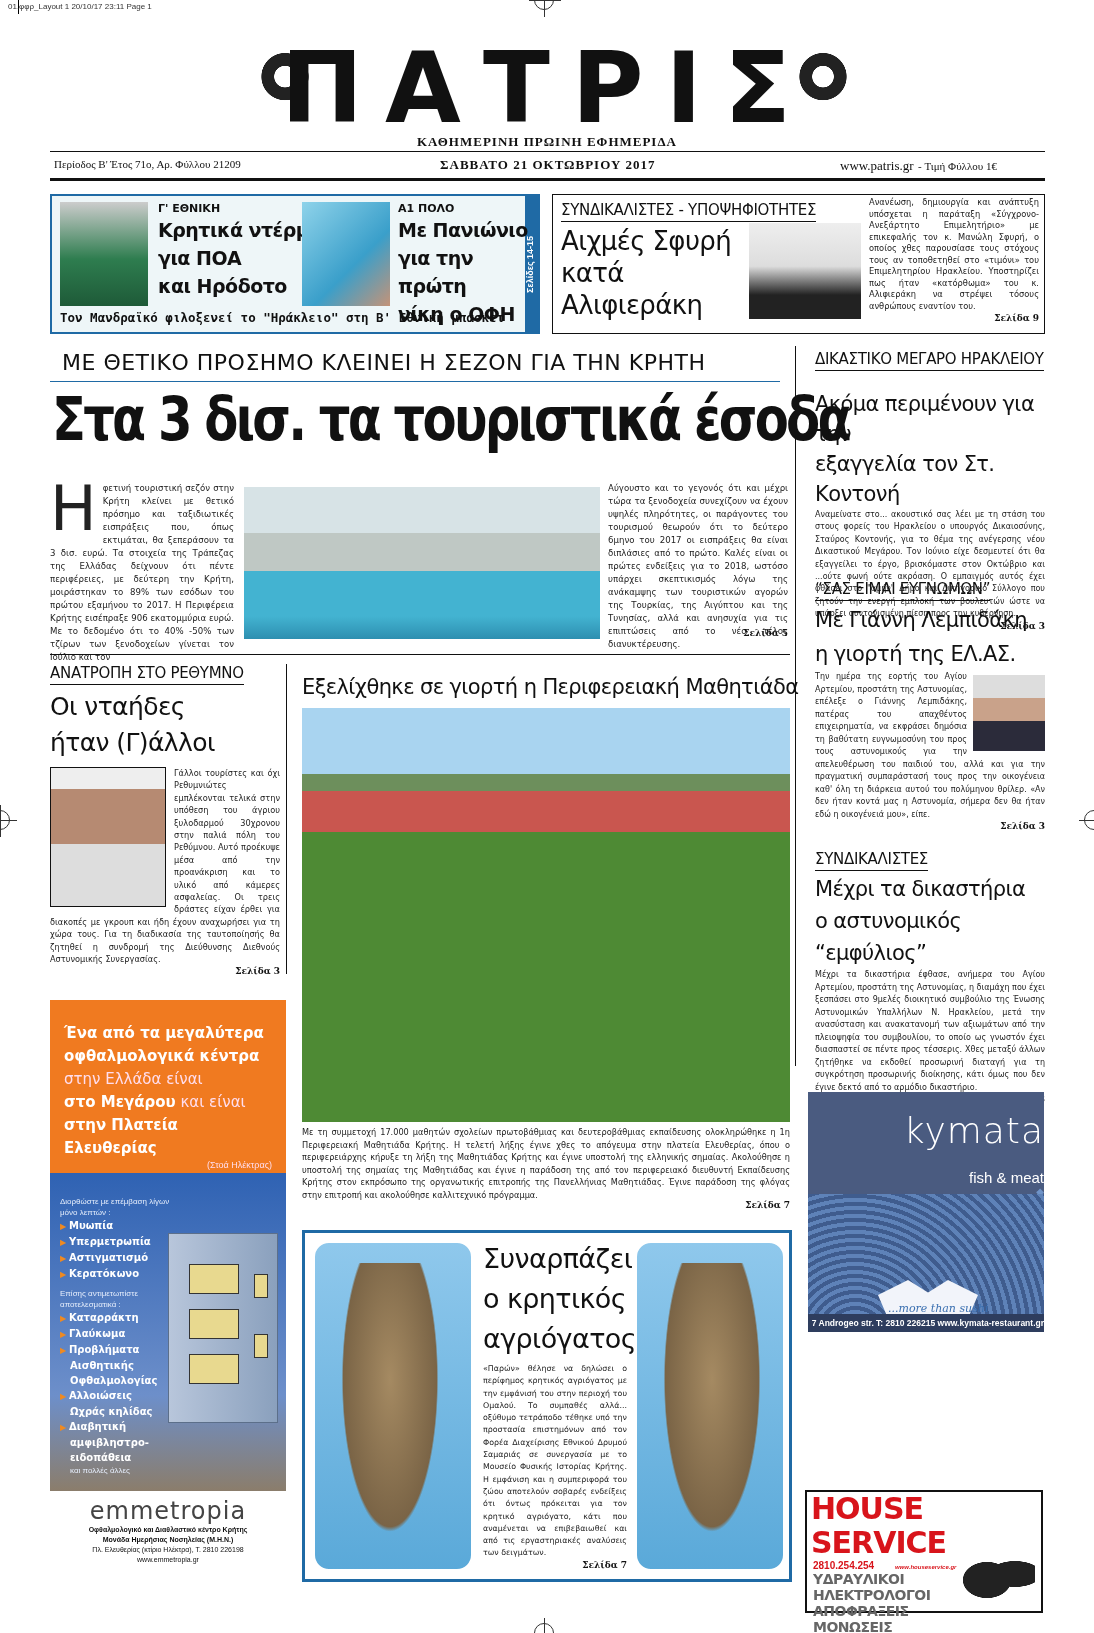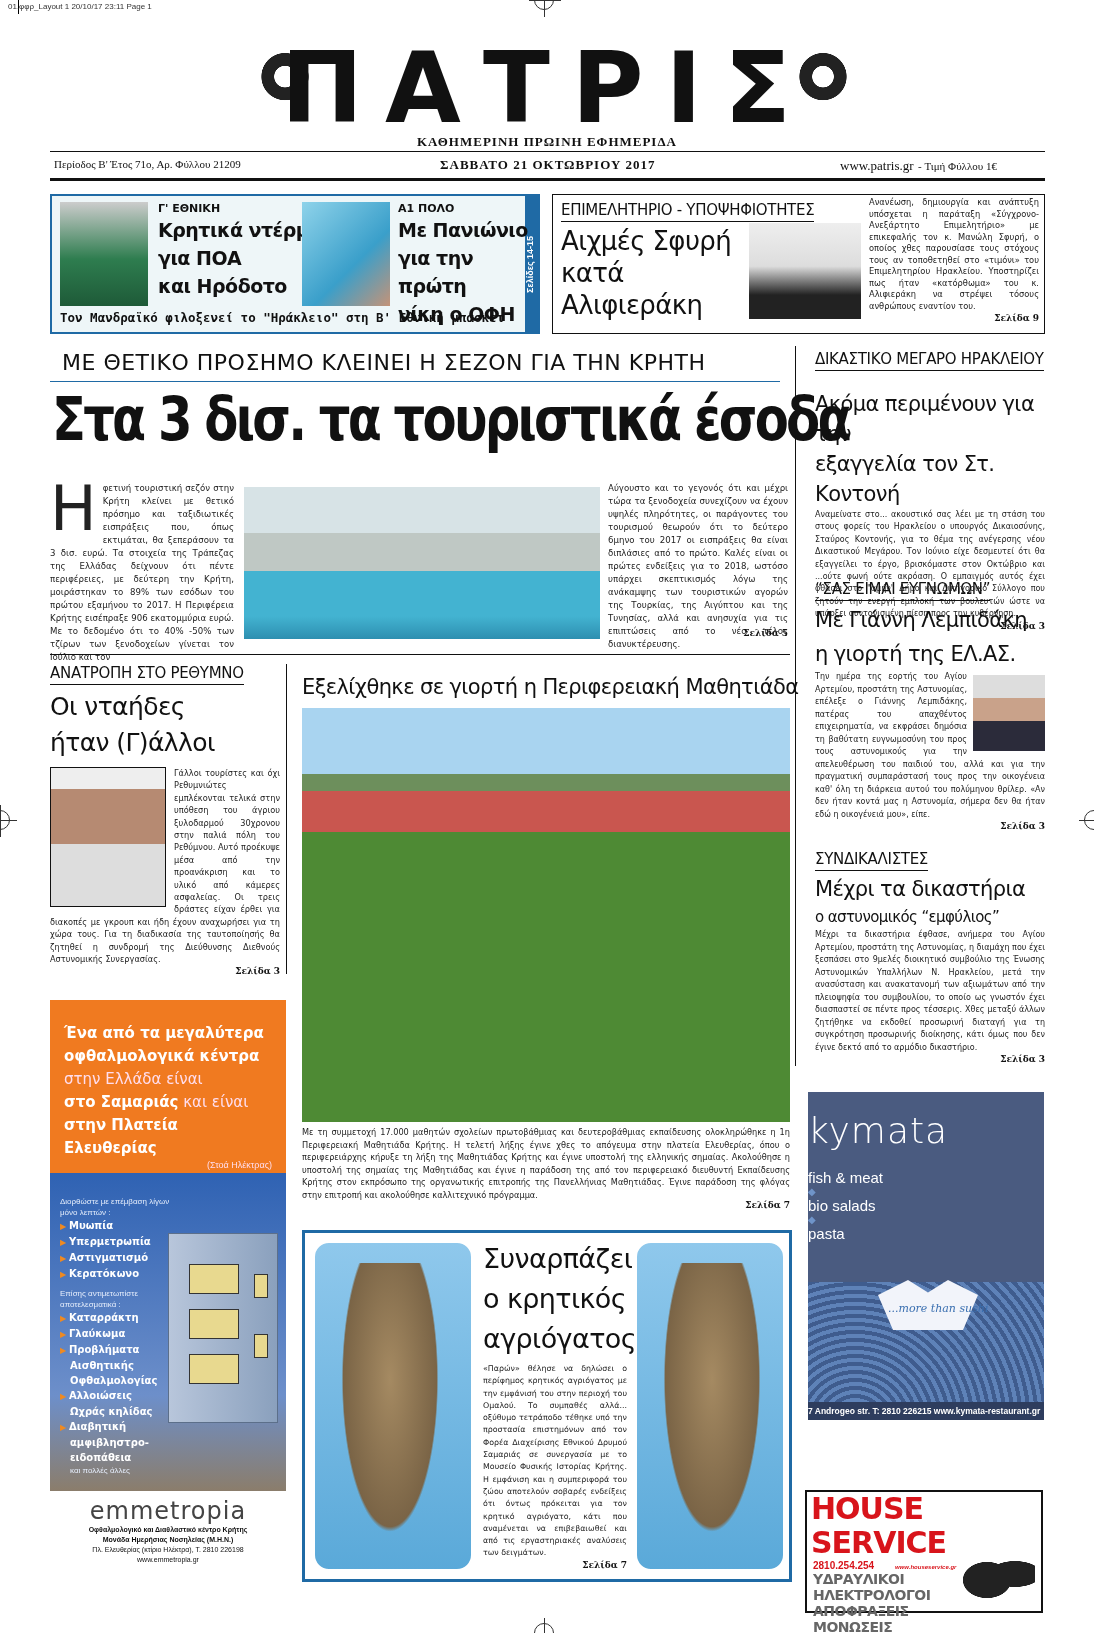--- a/index.html
+++ b/index.html
@@ -38,21 +38,21 @@
 .emm-top .l{font-family:"DejaVu Sans",sans-serif;font-size:15px;line-height:23px;color:#fde}
 .emm-mid{background:linear-gradient(#2f62b3,#6d8fca 70%,#8b7d6b);height:318px;position:relative;padding:23px 10px;color:#fff}
 .emm-mid .s{font-size:8px;color:#e6eefc;line-height:11px}
 .emm-mid .it{font-family:"DejaVu Sans",sans-serif;font-weight:bold;font-size:10px;line-height:15px}
 .emm-mid .it.ar:before{content:"▶ ";color:#f08a20;font-size:8px}
 .building{position:absolute;right:8px;top:60px;width:110px;height:190px;background:linear-gradient(90deg,#b8c6db,#8aa0bd);border:1px solid #5c6f8a}
 .win{position:absolute;background:#e8d98f;border:1px solid #333}
 .emm-bot{background:#fff;height:69px;text-align:center;padding-top:6px}
 .emm-logo{font-family:"DejaVu Sans",sans-serif;font-size:24px;color:#444;letter-spacing:1px}
 .emm-sub{font-size:7px;font-weight:bold;line-height:10px}
-.kymata{left:808px;top:1092px;width:236px;height:328px;background:#4a5b80;color:#fff;text-align:left}
+.kymata{left:808px;top:1092px;width:236px;height:240px;background:#4a5b80;color:#fff;text-align:right}
 .waves{position:absolute;left:0;bottom:18px;width:100%;height:120px;background:repeating-radial-gradient(circle at 20% 120%,#5e82b8 0 4px,#3f5c8e 4px 8px)}
 .kymata .foot{position:absolute;left:0;bottom:0;width:100%;height:18px;background:#2e3d5e;font-size:8.5px;font-weight:bold;line-height:18px}
 .house{left:805px;top:1490px;width:238px;height:123px;border:2px solid #111;background:#fff}
 .hs-title{font-family:"DejaVu Sans",sans-serif;font-weight:900;font-size:30px;color:#d8141b;letter-spacing:-1px;line-height:34px;padding-left:4px}
 .hs-line{font-family:"DejaVu Sans",sans-serif;font-weight:900;font-size:14px;color:#666;line-height:16px;padding-left:6px;letter-spacing:-0.5px}
 .cat-box{left:302px;top:1230px;width:490px;height:352px;border:3px solid #1f6aa5}
 .catimg{background:linear-gradient(#8fc8ec,#5aa9d9);border-radius:16px;border:2px solid #fff}
 .cat{position:absolute;background:radial-gradient(ellipse at 50% 40%,#a58a62,#7a6446 60%,transparent 62%)}
 .vline{background:#111;width:1px}
 </style>
@@ -94,21 +94,21 @@
   <div class="abs kicker-s" style="left:346px;top:6px">Α1 ΠΟΛΟ</div>
   <div class="abs" style="left:346px;top:20px">
     <div class="head-s">Με Πανιώνιο</div>
     <div class="head-s">για την πρώτη</div>
     <div class="head-s">νίκη ο ΟΦΗ</div>
   </div>
   <div class="abs strap" style="left:8px;top:114px">Τον Μανδραϊκό φιλοξενεί το "Ηράκλειο" στη Β' Εθνική μπάσκετ</div>
 </div>
 
 <div class="abs box" style="left:552px;top:194px;width:493px;height:140px">
-  <div class="abs kicker" style="left:8px;top:6px;font-size:15px">ΕΠΙΜΕΛΗΤΗΡΙΟ - ΥΠΟΨΗΦΙΟΤΗΤΕΣ</div>
+  <div class="abs kicker" style="left:8px;top:6px;font-size:15px">ΣΥΝΔΙΚΑΛΙΣΤΕΣ - ΥΠΟΨΗΦΙΟΤΗΤΕΣ</div>
   <div class="abs" style="left:8px;top:30px">
     <div class="hd" style="font-size:26px;line-height:32px">Αιχμές Σφυρή</div>
     <div class="hd" style="font-size:26px;line-height:32px">κατά</div>
     <div class="hd" style="font-size:26px;line-height:32px">Αλιφιεράκη</div>
   </div>
   <div class="abs photo" style="left:196px;top:28px;width:112px;height:96px;background:linear-gradient(#eee,#ddd 45%,#222 75%)"></div>
   <div class="abs body" style="left:316px;top:2px;width:170px;font-size:8.3px;line-height:11.5px">Ανανέωση, δημιουργία και ανάπτυξη υπόσχεται η παράταξη «Σύγχρονο-Ανεξάρτητο Επιμελητήριο» με επικεφαλής τον κ. Μανώλη Σφυρή, ο οποίος χθες παρουσίασε τους στόχους τους αν τοποθετηθεί στο «τιμόνι» του Επιμελητηρίου Ηρακλείου. Υποστηρίζει πως ήταν «κατόρθωμα» του κ. Αλιφιεράκη να στρέψει τόσους ανθρώπους εναντίον του.</div>
   <div class="abs sel" style="left:316px;top:118px;width:170px">Σελίδα 9</div>
 </div>
 
@@ -137,21 +137,21 @@
   <div class="hd" style="font-size:21px;line-height:34px;margin-top:2px">Με Γιάννη Λεμπιδάκη</div>
   <div class="hd" style="font-size:21px;line-height:34px">η γιορτή της ΕΛ.ΑΣ.</div>
   <div class="photo" style="float:right;width:72px;height:76px;margin:4px 0 2px 6px;background:linear-gradient(#ddd 0 30%,#c9a28a 30% 60%,#2b2b3a 60%)"></div>
   <div class="body" style="font-size:8px;line-height:12.5px">Την ημέρα της εορτής του Αγίου Αρτεμίου, προστάτη της Αστυνομίας, επέλεξε ο Γιάννης Λεμπιδάκης, πατέρας του απαχθέντος επιχειρηματία, να εκφράσει δημόσια τη βαθύτατη ευγνωμοσύνη του προς τους αστυνομικούς για την απελευθέρωση του παιδιού του, αλλά και για την πραγματική συμπαράστασή τους προς την οικογένεια καθ' όλη τη διάρκεια αυτού του πολύμηνου θρίλερ. «Αν δεν ήταν κοντά μας η Αστυνομία, σήμερα δεν θα ήταν εδώ η οικογένειά μου», είπε.</div>
   <div class="sel">Σελίδα 3</div>
 </div>
 
 <div class="abs" style="left:815px;top:850px;width:230px">
   <div class="kicker" style="font-size:15px">ΣΥΝΔΙΚΑΛΙΣΤΕΣ</div>
   <div class="hd" style="font-size:21px;line-height:32px;margin-top:2px">Μέχρι τα δικαστήρια</div>
-  <div class="hd" style="font-size:15px;line-height:24px">ο αστυνομικός “εμφύλιος”</div>
+  <div class="hd" style="font-size:21px;line-height:32px">ο αστυνομικός “εμφύλιος”</div>
   <div class="body" style="font-size:8px;line-height:12.5px">Μέχρι τα δικαστήρια έφθασε, ανήμερα του Αγίου Αρτεμίου, προστάτη της Αστυνομίας, η διαμάχη που έχει ξεσπάσει στο 9μελές διοικητικό συμβούλιο της Ένωσης Αστυνομικών Υπαλλήλων Ν. Ηρακλείου, μετά την ανασύσταση και ανακατανομή των αξιωμάτων από την πλειοψηφία του συμβουλίου, το οποίο ως γνωστόν έχει διασπαστεί σε πέντε προς τέσσερις. Χθες μεταξύ άλλων ζητήθηκε να εκδοθεί προσωρινή διαταγή για τη συγκρότηση προσωρινής διοίκησης, κάτι όμως που δεν έγινε δεκτό από το αρμόδιο δικαστήριο.</div>
   <div class="sel">Σελίδα 3</div>
 </div>
 
 <div class="abs" style="left:50px;top:664px;width:230px">
   <div class="kicker" style="font-size:15px">ΑΝΑΤΡΟΠΗ ΣΤΟ ΡΕΘΥΜΝΟ</div>
   <div class="hd" style="font-size:25px;line-height:36px;margin-top:4px">Οι νταήδες</div>
   <div class="hd" style="font-size:25px;line-height:36px">ήταν (Γ)άλλοι</div>
   <div class="photo" style="float:left;width:116px;height:140px;margin:6px 8px 4px 0;border:1px solid #111;background:linear-gradient(#eee 0 15%,#b68a72 15% 55%,#ddd 55%)"></div>
   <div class="body" style="font-size:8.2px;line-height:12.4px;margin-top:6px">Γάλλοι τουρίστες και όχι Ρεθυμνιώτες εμπλέκονται τελικά στην υπόθεση του άγριου ξυλοδαρμού 30χρονου στην παλιά πόλη του Ρεθύμνου. Αυτό προέκυψε μέσα από την προανάκριση και το υλικό από κάμερες ασφαλείας. Οι τρεις δράστες είχαν έρθει για διακοπές με γκρουπ και ήδη έχουν αναχωρήσει για τη χώρα τους. Για τη διαδικασία της ταυτοποίησής θα ζητηθεί η συνδρομή της Διεύθυνσης Διεθνούς Αστυνομικής Συνεργασίας.</div>
@@ -178,21 +178,21 @@
     <div class="body" style="font-size:7.9px;line-height:12.3px;margin-top:4px">«Παρών» θέλησε να δηλώσει ο περίφημος κρητικός αγριόγατος με την εμφάνισή του στην περιοχή του Ομαλού. Το συμπαθές αλλά... οξύθυμο τετράποδο τέθηκε υπό την προστασία επιστημόνων από τον Φορέα Διαχείρισης Εθνικού Δρυμού Σαμαριάς σε συνεργασία με το Μουσείο Φυσικής Ιστορίας Κρήτης. Η εμφάνιση και η συμπεριφορά του ζώου αποτελούν σοβαρές ενδείξεις ότι όντως πρόκειται για τον κρητικό αγριόγατο, κάτι που αναμένεται να επιβεβαιωθεί και από τις εργαστηριακές αναλύσεις των δειγμάτων.</div>
     <div class="sel">Σελίδα 7</div>
   </div>
 </div>
 
 <div class="abs ad-emm">
   <div class="emm-top">
     <div class="b">Ένα από τα μεγαλύτερα</div>
     <div class="b">οφθαλμολογικά κέντρα</div>
     <div class="l">στην Ελλάδα είναι</div>
-    <div><span class="b">στο Σαμαριάς</span><span class="l"> και είναι</span></div>
+    <div><span class="b">στο Μεγάρου</span><span class="l"> και είναι</span></div>
     <div class="b">στην Πλατεία Ελευθερίας</div>
     <div style="text-align:right;font-size:9px;color:#fde">(Στοά Ηλέκτρας)</div>
   </div>
   <div class="emm-mid">
     <div class="building">
       <div class="win" style="left:20px;top:30px;width:50px;height:30px"></div>
       <div class="win" style="left:20px;top:75px;width:50px;height:30px"></div>
       <div class="win" style="left:20px;top:120px;width:50px;height:30px"></div>
       <div class="win" style="left:85px;top:40px;width:14px;height:24px"></div>
       <div class="win" style="left:85px;top:100px;width:14px;height:24px"></div>

